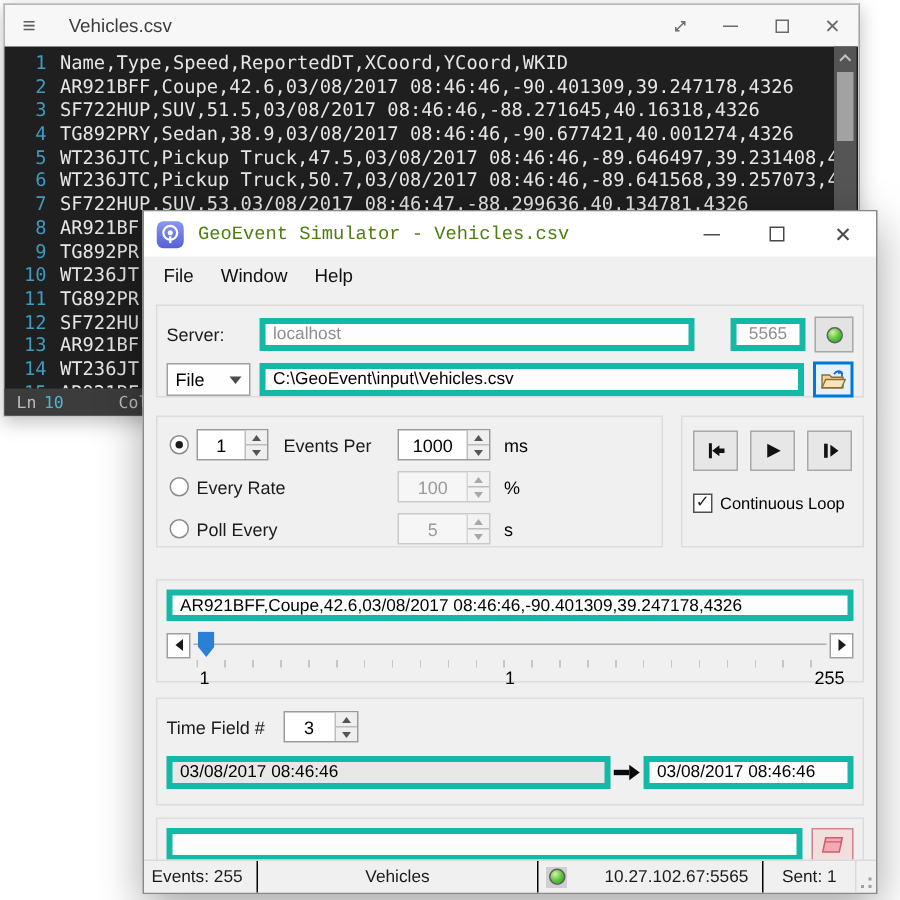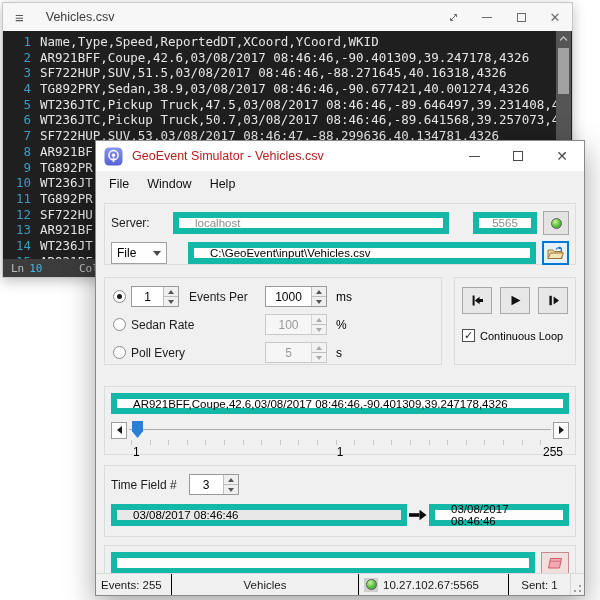--- a/index.html
+++ b/index.html
@@ -32,46 +32,46 @@
                display:flex; align-items:center; }
   .ed-status .ln { margin-left:8px; }
   .ed-status .lnv { color:#4fb3d9; margin-left:5px; }
   .ed-status .col { position:absolute; left:76px; }
 
   
   #sim { left:95px; top:140px; width:490px; height:456px; background:#f0f0f0;
          border:1px solid #898989; box-shadow:0 10px 28px rgba(0,0,0,.35); }
   .sim-titlebar { height:30px; background:#ffffff; display:flex; align-items:center; }
   .sim-logo { margin-left:8px; width:19px; height:19px; flex:none; }
-  .sim-title { font-size:12.5px; color:#b91c1c; margin-left:9px; }
+  .sim-title { font-size:12.5px; color:#4d7c0f; margin-left:9px;font-family:Liberation Mono, monospace; }
   .sim-controls { margin-left:auto; display:flex; }
   .sim-ctl { width:44px; height:30px; display:flex; align-items:center; justify-content:center; color:#4a4a4a; font-size:14px; }
   .sim-max { width:10px; height:10px; border:1px solid #4a4a4a; }
   .sim-min { width:11px; height:1px; background:#4a4a4a; }
   .sim-menubar { height:27px; display:flex; align-items:center; padding-left:4px; }
   .menu-item { font-size:12.5px; color:#111; padding:0 9px; height:21px; line-height:21px; }
   .sim-body { position:absolute; top:57px; left:0; right:0; bottom:22px; padding:0 8px; }
   .grp { border:1px solid #dcdcdc; }
 
   
   .grp1 { margin-top:5px; height:62px; padding:7px 6px; display:flex; flex-direction:column; gap:6px; }
   .row { display:flex; align-items:center; }
   .lab { font-size:12px; color:#1b1b1b; }
-  .field { border:6px solid #14b8a6; background:#fdfdfd; height:22px; font-size:11.5px;
-           display:flex; align-items:center; padding:0 16px; font-family:"Liberation Sans",sans-serif; }
+  .field { border:4px solid #14b8a6; background:#fdfdfd; height:22px; font-size:11.5px;
+           display:flex; align-items:center; padding:0 5px; font-family:"Liberation Sans",sans-serif; }
   .field.gray { color:#8e8e8e; }
   .srv-lab { width:62px; }
   .srv-host { flex:1; }
-  .srv-port { width:64px; margin-left:24px; justify-content:center; color:#8e8e8e; }
+  .srv-port { width:50px; margin-left:24px; justify-content:center; color:#8e8e8e; }
   .sq-btn { width:26px; height:24px; margin-left:6px; background:#e3e3e3; border:1px solid #a8a8a8;
             display:flex; align-items:center; justify-content:center; flex:none; }
   .combo { width:56px; height:22px; border:1px solid #a0a0a0; background:#fefefe; display:flex;
            align-items:center; font-size:12px; padding:0 5px; justify-content:space-between; }
   .chev { width:0; height:0; border-left:4px solid transparent; border-right:4px solid transparent; border-top:5px solid #4b4b4b; }
-  .path-field { flex:1; margin-left:21px; color:#000; }
+  .path-field { flex:1; margin-left:6px; color:#000; }
   .browse-btn { border:2px solid #0078d7; background:#e5f1fb; width:27px; height:24px; }
 
   
   .mid-row { margin-top:12px; display:flex; justify-content:space-between; }
   .grp2 { width:338px; height:88px; padding:8px 8px 6px 8px; display:grid;
           grid-template-columns:18px 134px 66px auto; row-gap:7px; align-items:center; }
   .radio { width:13px; height:13px; border:1px solid #8a8a8a; border-radius:50%; background:#fff; position:relative; }
   .radio.sel::after { content:""; position:absolute; left:3px; top:3px; width:5px; height:5px; border-radius:50%; background:#1d1d1d; }
   .spin { display:flex; height:21px; border:1px solid #9a9a9a; background:#fff; }
   .spin .val { flex:1; font-size:12px; display:flex; align-items:center; justify-content:center; color:#000; }
@@ -127,21 +127,21 @@
   .prog { flex:1; height:22px; }
   .erase-btn { width:28px; height:23px; margin-left:6px; background:#f3dede; border:1px solid #c9898e;
                display:flex; align-items:center; justify-content:center; flex:none; }
 
   
   .sim-status { position:absolute; left:0; right:0; bottom:0; height:22px; background:#f0f0f0;
                 border-top:1px solid #d9d9d9; display:flex; align-items:center; font-size:11.5px; color:#1a1a1a; }
   .seg { height:100%; display:flex; align-items:center; border-right:1px solid #000000; }
   .seg1 { width:76px; padding-left:5px; }
   .seg2 { flex:1; justify-content:center; }
-  .seg3 { width:150px; padding-left:5px; }
+  .seg3 { width:150px; padding-left:5px;gap:20px; }
   .seg4 { width:62px; justify-content:center; border-right:1px solid #d9d9d9; }
   .orb-box { width:14px; height:14px; background:#cfcfcf; display:flex; align-items:center; justify-content:center; margin-right:5px; }
   .orb { width:11px; height:11px; border-radius:50%; border:1px solid #5d5d5d;
          background:radial-gradient(circle at 35% 30%, #d2f3a0, #55c237 55%, #2f9c2d); }
   .grip { width:13px; height:100%; position:relative; }
   .grip i { position:absolute; width:2px; height:2px; background:#9f9f9f; }
 </style>
 </head>
 <body>
 
@@ -278,21 +278,21 @@
                 <i class="tri-up"></i>
               </div>
               <div>
                 <i class="tri-dn"></i>
               </div>
             </span>
         </span>
         <span class="unit">ms</span>
 
         <span class="radio"></span>
-        <span class="lab">Sedan Rate</span>
+        <span class="lab">Every Rate</span>
         <span class="spin spin-1000 dis">
           <span class="val">100</span>
           <span class="btns">
               <div>
                 <i class="tri-up"></i>
               </div>
               <div>
                 <i class="tri-dn"></i>
               </div>
             </span>

